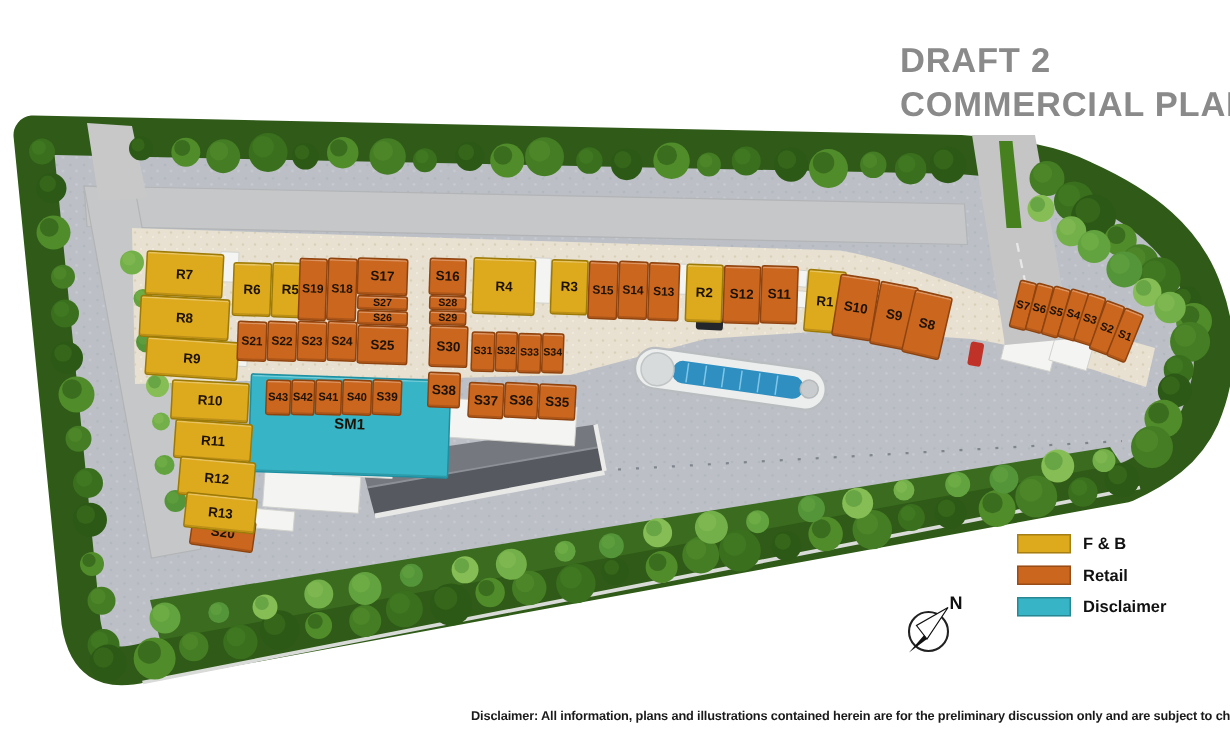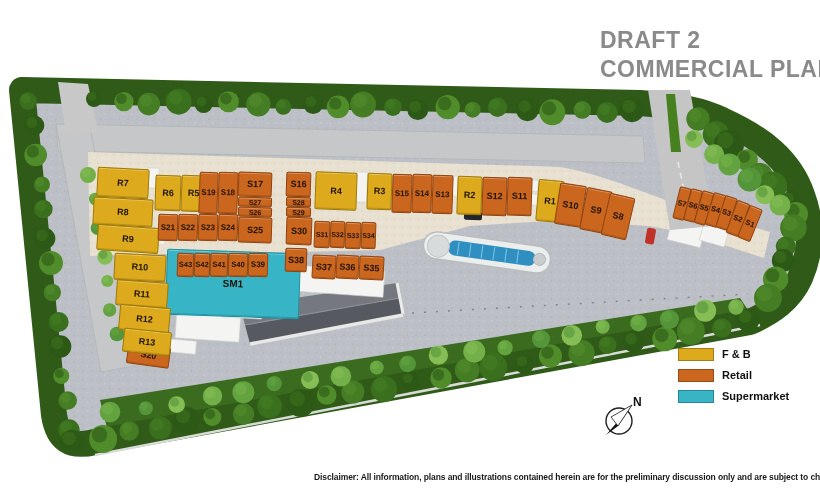--- a/index.html
+++ b/index.html
@@ -12,21 +12,21 @@
         border:1px solid rgba(90,40,0,.55);border-radius:2px;
         box-shadow:inset 0 1px 0 rgba(255,255,255,.3), inset 0 -1px 0 rgba(0,0,0,.15);
         line-height:1;letter-spacing:0;}
   .fnb{background:#dda91d;border-color:#9c7a07;}
   .retail{background:#cb661f;border-color:#8f4410;}
   .supermarket{background:#37b5c6;border-color:#1d8fa0;}
   #title-block{position:absolute;left:600px;top:26px;color:#8a8a8a;font-size:23px;
                font-weight:600;letter-spacing:.5px;line-height:29px;white-space:nowrap;}
   #legend-block{position:absolute;left:678px;top:348px;color:#111;}
   #legend-heading{font-size:13px;font-weight:bold;margin-bottom:9px;}
-  .legend-row{display:flex;align-items:flex-start;height:21px;}
+  .legend-row{display:flex;align-items:flex-end;height:21px;}
   .legend-swatch{width:34px;height:11px;margin-right:8px;border:1px solid rgba(0,0,0,.25);}
   .legend-label{font-size:11px;font-weight:bold;}
   #disclaimer{position:absolute;left:314px;top:472px;font-size:8.5px;font-weight:bold;
               color:#1a1a1a;white-space:nowrap;letter-spacing:-.1px;}
 </style>
 </head>
 <body>
 
 <div id="stage">
 
@@ -528,18 +528,18 @@
     <div class="legend-row">
       <span class="legend-swatch fnb" style="background: rgb(221, 169, 29);"></span>
       <span class="legend-label">F &amp; B</span>
     </div>
     <div class="legend-row">
       <span class="legend-swatch retail" style="background: rgb(203, 102, 31);"></span>
       <span class="legend-label">Retail</span>
     </div>
     <div class="legend-row">
       <span class="legend-swatch supermarket" style="background: rgb(55, 181, 198);"></span>
-      <span class="legend-label">Supermarket</span>
+      <span class="legend-label">Disclaimer</span>
     </div>
   </div>
 
   <div id="disclaimer">Disclaimer: All information, plans and illustrations contained herein are for the preliminary discussion only and are subject to change at all times.</div>
 </div>
 
 </body></html>

